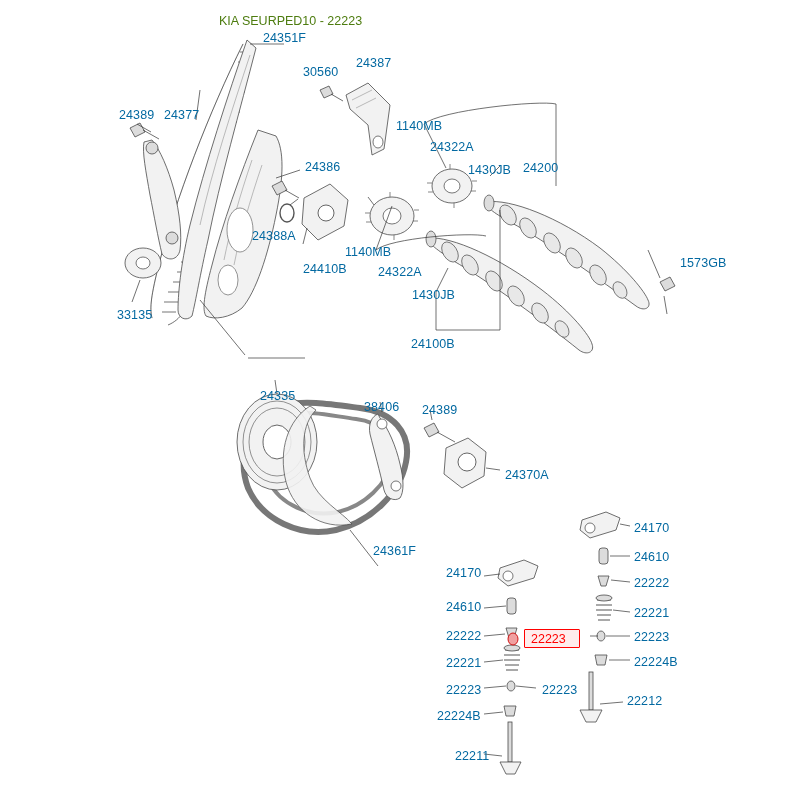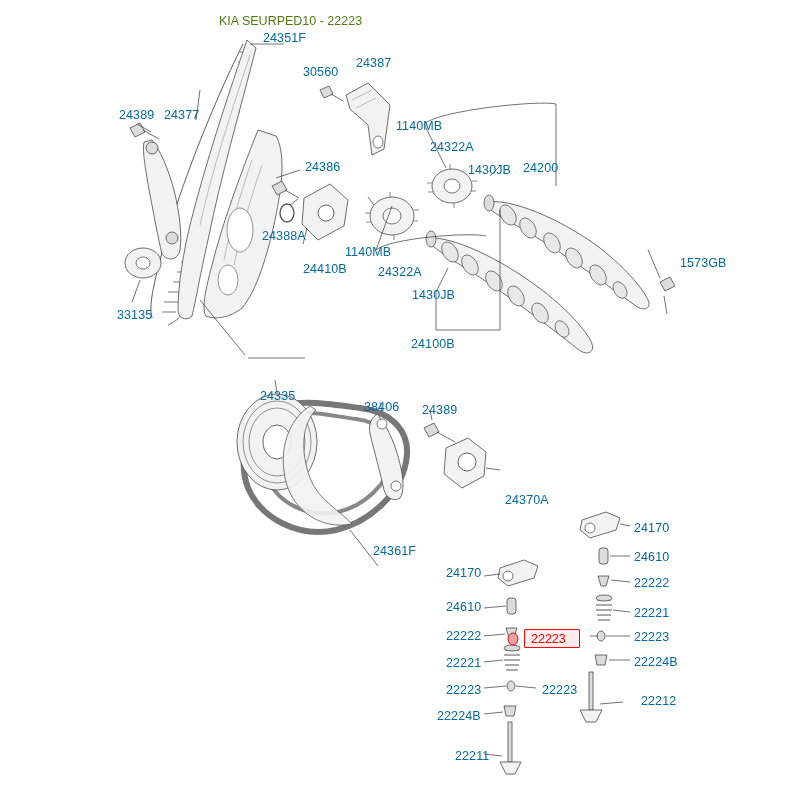--- a/index.html
+++ b/index.html
@@ -322,40 +322,40 @@
   <div class="lbl" style="left:303px; top:65px;">30560</div>
   <div class="lbl" style="left:356px; top:56px;">24387</div>
   <div class="lbl" style="left:119px; top:108px;">24389</div>
   <div class="lbl" style="left:164px; top:108px;">24377</div>
   <div class="lbl" style="left:396px; top:119px;">1140MB</div>
   <div class="lbl" style="left:430px; top:140px;">24322A</div>
   <div class="lbl" style="left:523px; top:134px;margin-top:27px;">24200</div>
   <div class="lbl" style="left:468px; top:163px;">1430JB</div>
   <div class="lbl" style="left:305px; top:160px;">24386</div>
   <div class="lbl" style="left:640px; top:256px;margin-left:40px;">1573GB</div>
-  <div class="lbl" style="left:262px; top:229px;">24388A</div>
+  <div class="lbl" style="left:252px; top:229px;">24388A</div>
   <div class="lbl" style="left:345px; top:245px;">1140MB</div>
   <div class="lbl" style="left:303px; top:262px;">24410B</div>
   <div class="lbl" style="left:378px; top:265px;">24322A</div>
   <div class="lbl" style="left:412px; top:288px;">1430JB</div>
   <div class="lbl" style="left:117px; top:308px;">33135</div>
   <div class="lbl" style="left:411px; top:337px;">24100B</div>
   <div class="lbl" style="left:260px; top:369px;margin-top:20px;">24335</div>
   <div class="lbl" style="left:364px; top:400px;">38406</div>
   <div class="lbl" style="left:422px; top:403px;">24389</div>
-  <div class="lbl" style="left:505px; top:468px;margin-top:25px;">24370A</div>
+  <div class="lbl" style="left:505px; top:468px;">24370A</div>
   <div class="lbl" style="left:373px; top:544px;">24361F</div>
 
   <div class="lbl" style="left:634px; top:521px;">24170</div>
   <div class="lbl" style="left:634px; top:550px;">24610</div>
   <div class="lbl" style="left:634px; top:576px;">22222</div>
   <div class="lbl" style="left:634px; top:606px;">22221</div>
   <div class="lbl" style="left:634px; top:630px;">22223</div>
   <div class="lbl" style="left:634px; top:655px;">22224B</div>
-  <div class="lbl" style="left:627px; top:694px;margin-left:14px;">22212</div>
+  <div class="lbl" style="left:627px; top:694px;">22212</div>
 
   <div class="lbl" style="left:446px; top:566px;">24170</div>
   <div class="lbl" style="left:446px; top:600px;">24610</div>
   <div class="lbl" style="left:446px; top:629px;">22222</div>
   <div class="lbl" style="left:446px; top:656px;">22221</div>
   <div class="lbl" style="left:446px; top:683px;">22223</div>
   <div class="lbl" style="left:542px; top:683px;">22223</div>
   <div class="lbl" style="left:437px; top:709px;">22224B</div>
   <div class="lbl" style="left:455px; top:749px;">22211</div>
 

